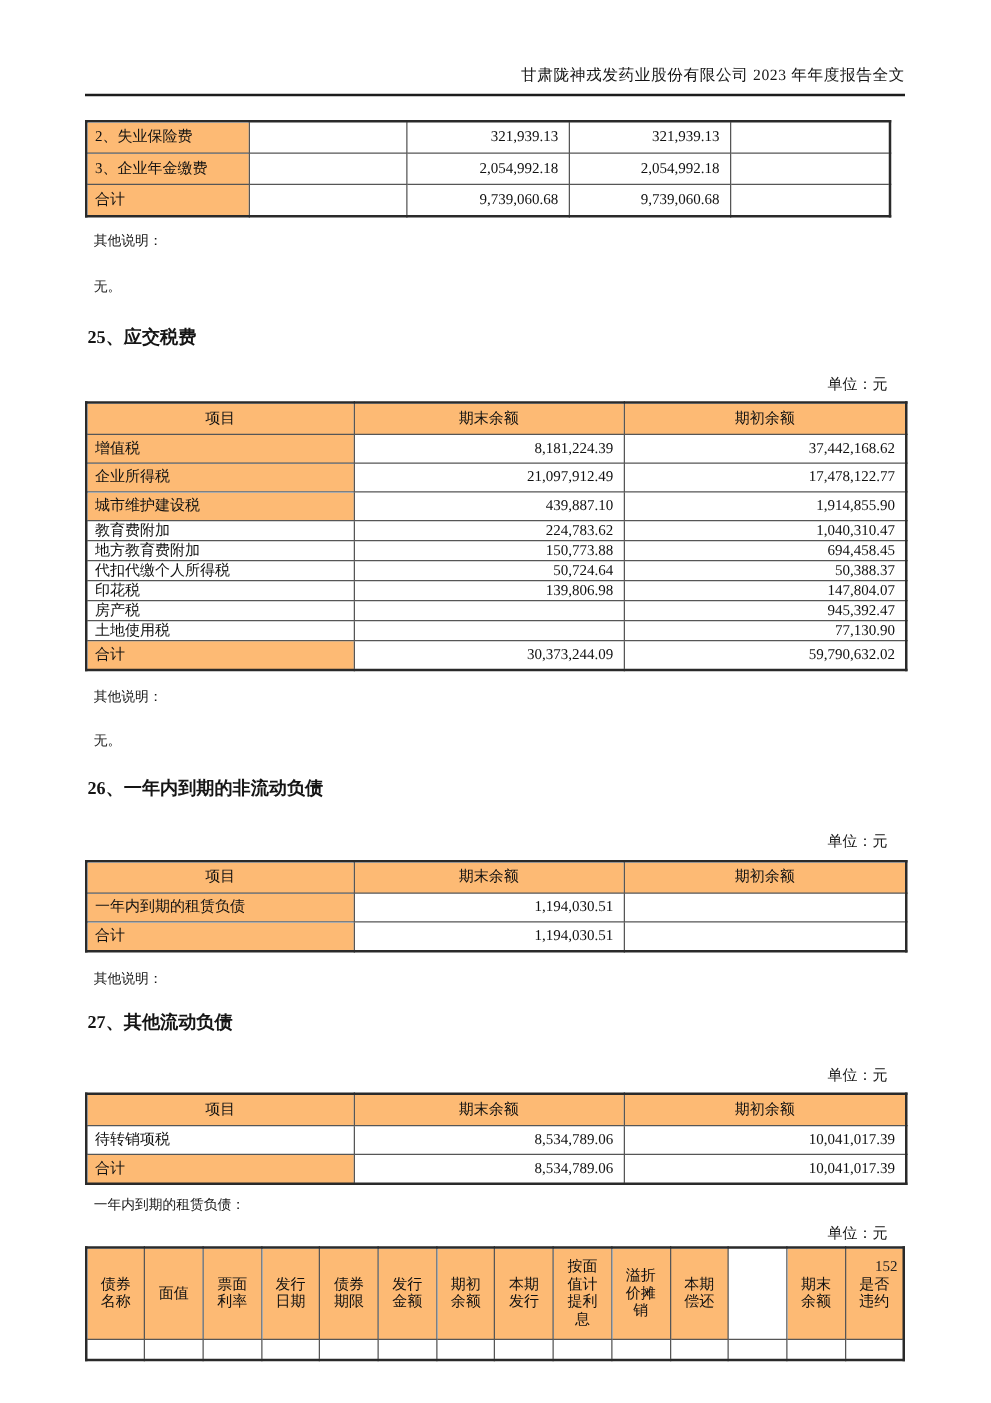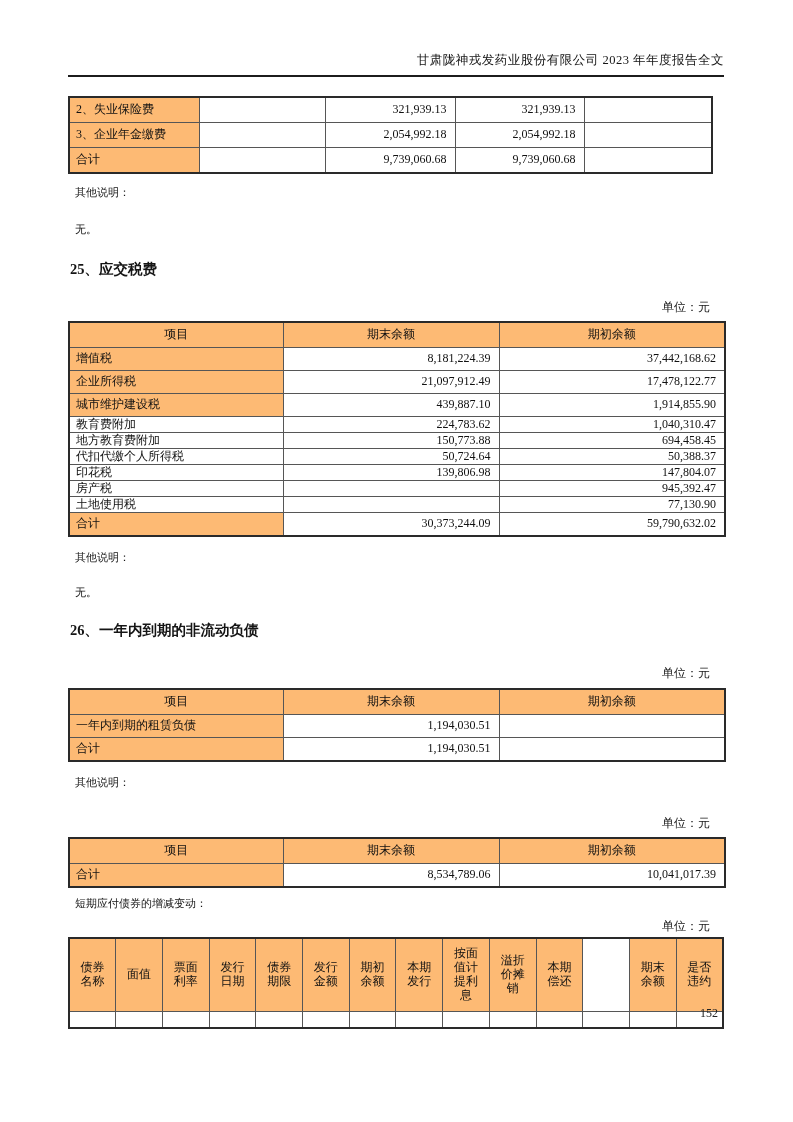--- a/index.html
+++ b/index.html
@@ -179,43 +179,49 @@
       <tr class="row-tall">
         <td class="c-item gray">合计</td>
         <td class="c-num">1,194,030.51</td>
         <td class="c-num"></td>
       </tr>
     </tbody>
       </table>
 
     <div class="para note-label" style="margin-top:13px;">其他说明：</div>
 
+    <div class="sec-heading" style="margin-top:18px;">27、其他流动负债</div>
     <div class="unit-line" style="margin-top:25px;">单位：元</div>
 
     <table class="bordered t-main">
       <colgroup>
           <col style="width:214px">
           <col style="width:216px">
           <col style="width:226px">
         </colgroup>
       <tbody>
           <tr class="row-tall">
         <th class="c-center gray">项目</th>
         <th class="c-center gray">期末余额</th>
         <th class="c-center gray">期初余额</th>
       </tr>
       <tr class="row-tall">
-        <td class="c-item gray">合计</td>
+        <td class="c-item">待转销项税</td>
         <td class="c-num">8,534,789.06</td>
         <td class="c-num">10,041,017.39</td>
       </tr>
-    </tbody>
-      </table>
-
-    <div class="para" style="margin-top:8px;">短期应付债券的增减变动：</div>
+      <tr class="row-tall">
+        <td class="c-item gray">合计</td>
+        <td class="c-num">8,534,789.06</td>
+        <td class="c-num">10,041,017.39</td>
+      </tr>
+    </tbody>
+      </table>
+
+    <div class="para" style="margin-top:8px;">一年内到期的租赁负债：</div>
     <div class="unit-line" style="margin-top:7px;">单位：元</div>
 
     <table class="bordered t-bond">
       <tbody>
           <tr class="bond-header-row">
         <th class="gray">债券
 名称</th>
         <th class="gray">面值</th>
         <th class="gray">票面
 利率</th>

